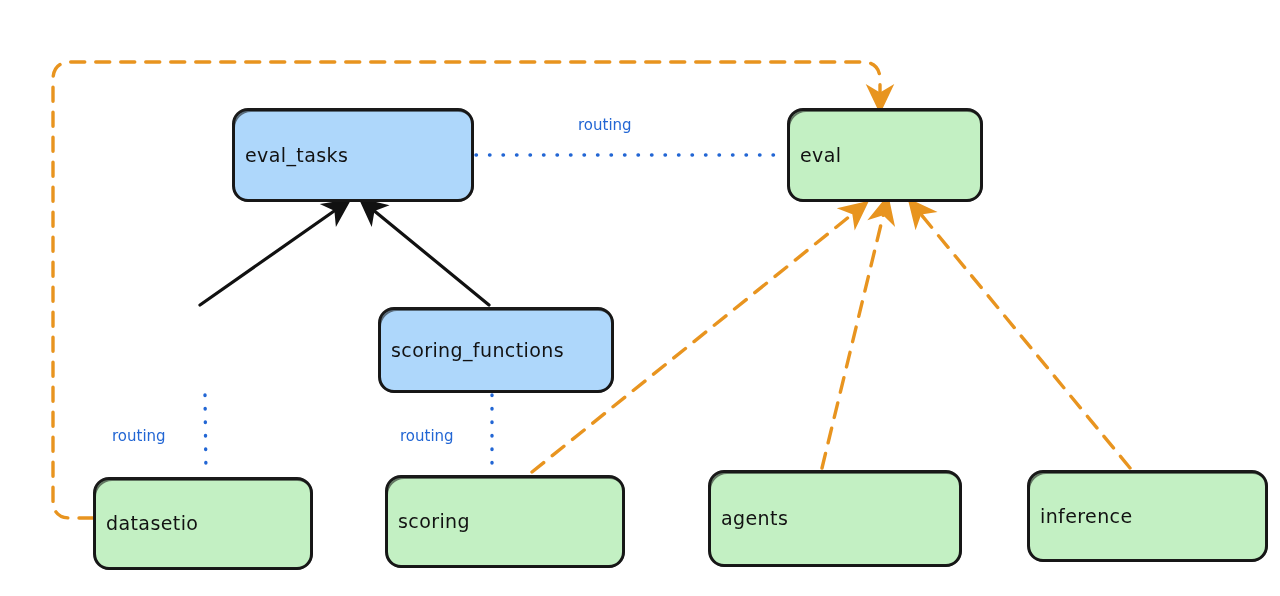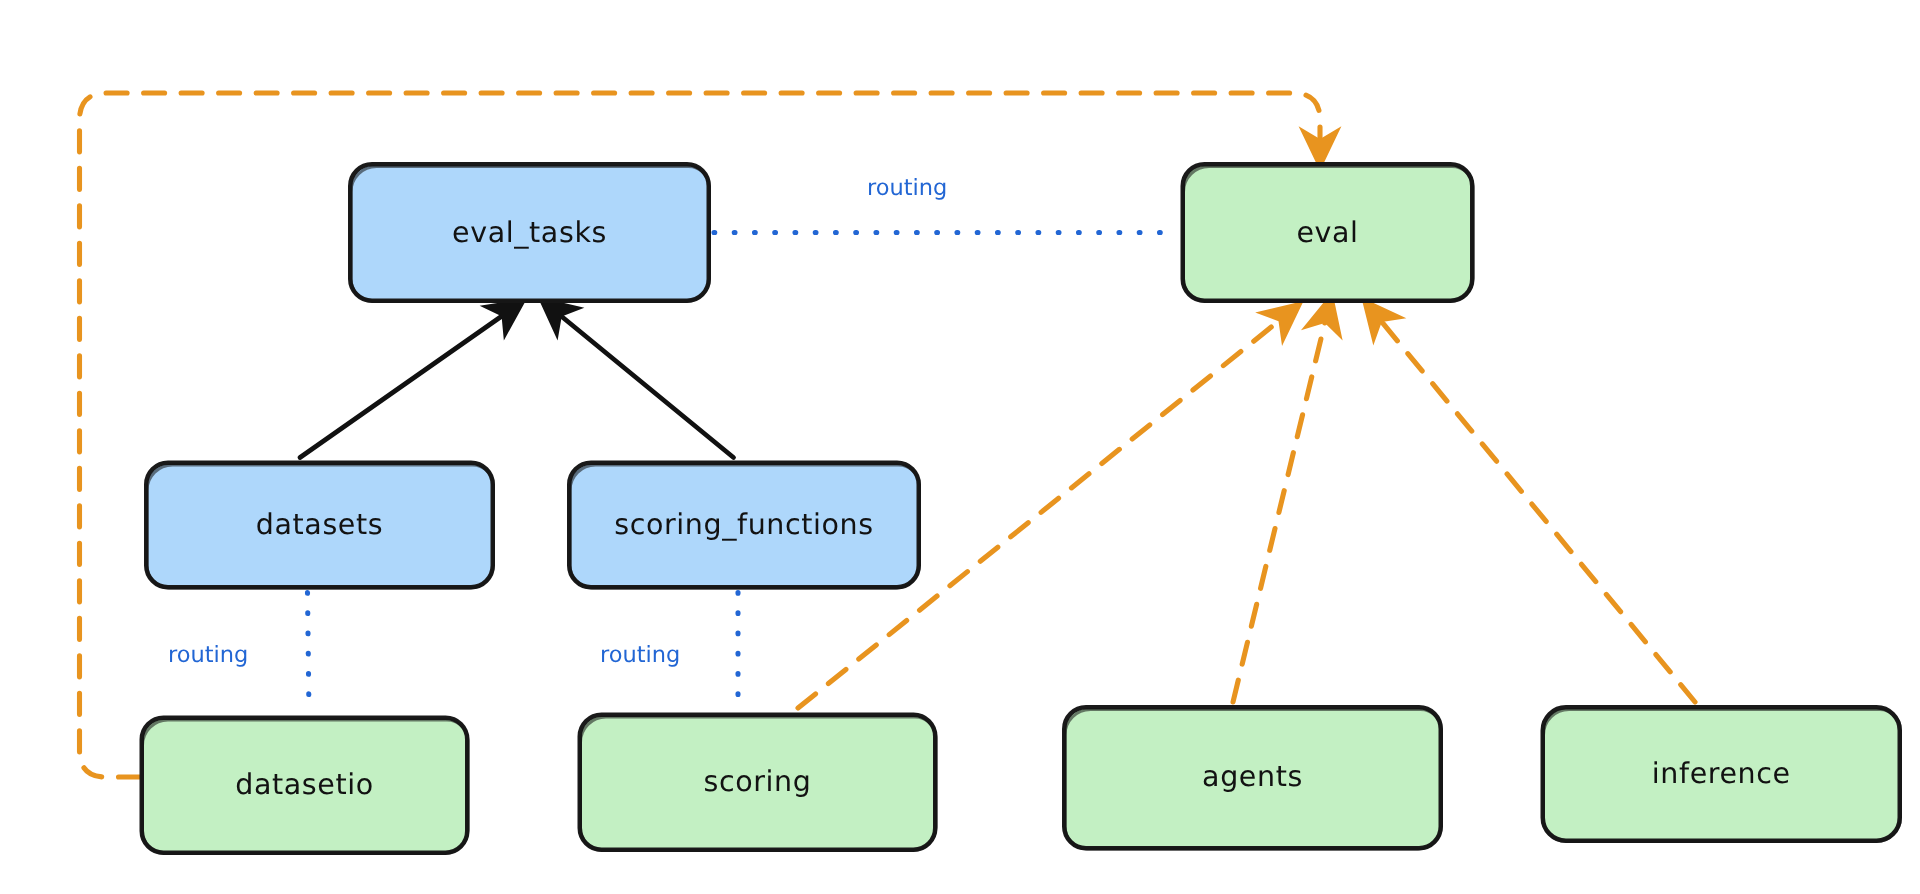--- a/index.html
+++ b/index.html
@@ -23,21 +23,20 @@
     top: 0;
     left: 0;
     width: 1280px;
     height: 596px;
   }
   .node {
     position: absolute;
     box-sizing: border-box;
     display: flex;
     align-items: center;
-    justify-content: center;
     border: 3px solid #1a1a1a;
     border-radius: 16px;
     text-align: center;
     user-select: none;
   }
   .node-label {
     font-family: "DejaVu Sans", sans-serif;
     font-size: 19px;
     letter-spacing: 0.4px;
     color: #121212;
@@ -125,41 +124,38 @@
   </svg>
 
   <div class="node api" style="left:232px; top:108px; width:242px; height:94px;">
     <span class="node-label">eval_tasks</span>
   </div>
 
   <div class="node provider" style="left:787px; top:108px; width:196px; height:94px;">
     <span class="node-label">eval</span>
   </div>
 
-  <div class="node api" style="left:96px; top:307px; width:234px; height:86px;">
-    <span class="node-label">datasets</span>
-  </div>
 
   <div class="node api" style="left:378px; top:307px; width:236px; height:86px;">
     <span class="node-label">scoring_functions</span>
   </div>
 
   <div class="node provider" style="left:93px; top:477px; width:220px; height:93px;">
     <span class="node-label">datasetio</span>
   </div>
 
   <div class="node provider" style="left:385px; top:475px; width:240px; height:93px;">
     <span class="node-label">scoring</span>
   </div>
 
   <div class="node provider" style="left:708px; top:470px; width:254px; height:97px;">
     <span class="node-label">agents</span>
   </div>
 
-  <div class="node provider" style="left:1027px; top:470px; width:241px; height:92px;border-radius:17px;">
+  <div class="node provider" style="left:1027px; top:470px; width:241px; height:92px;">
     <span class="node-label">inference</span>
   </div>
 
   <div class="edge-label" style="left:578px; top:116px;">routing</div>
 
   <div class="edge-label" style="left:112px; top:427px;">routing</div>
 
   <div class="edge-label" style="left:400px; top:427px;">routing</div>
 
 </div>

